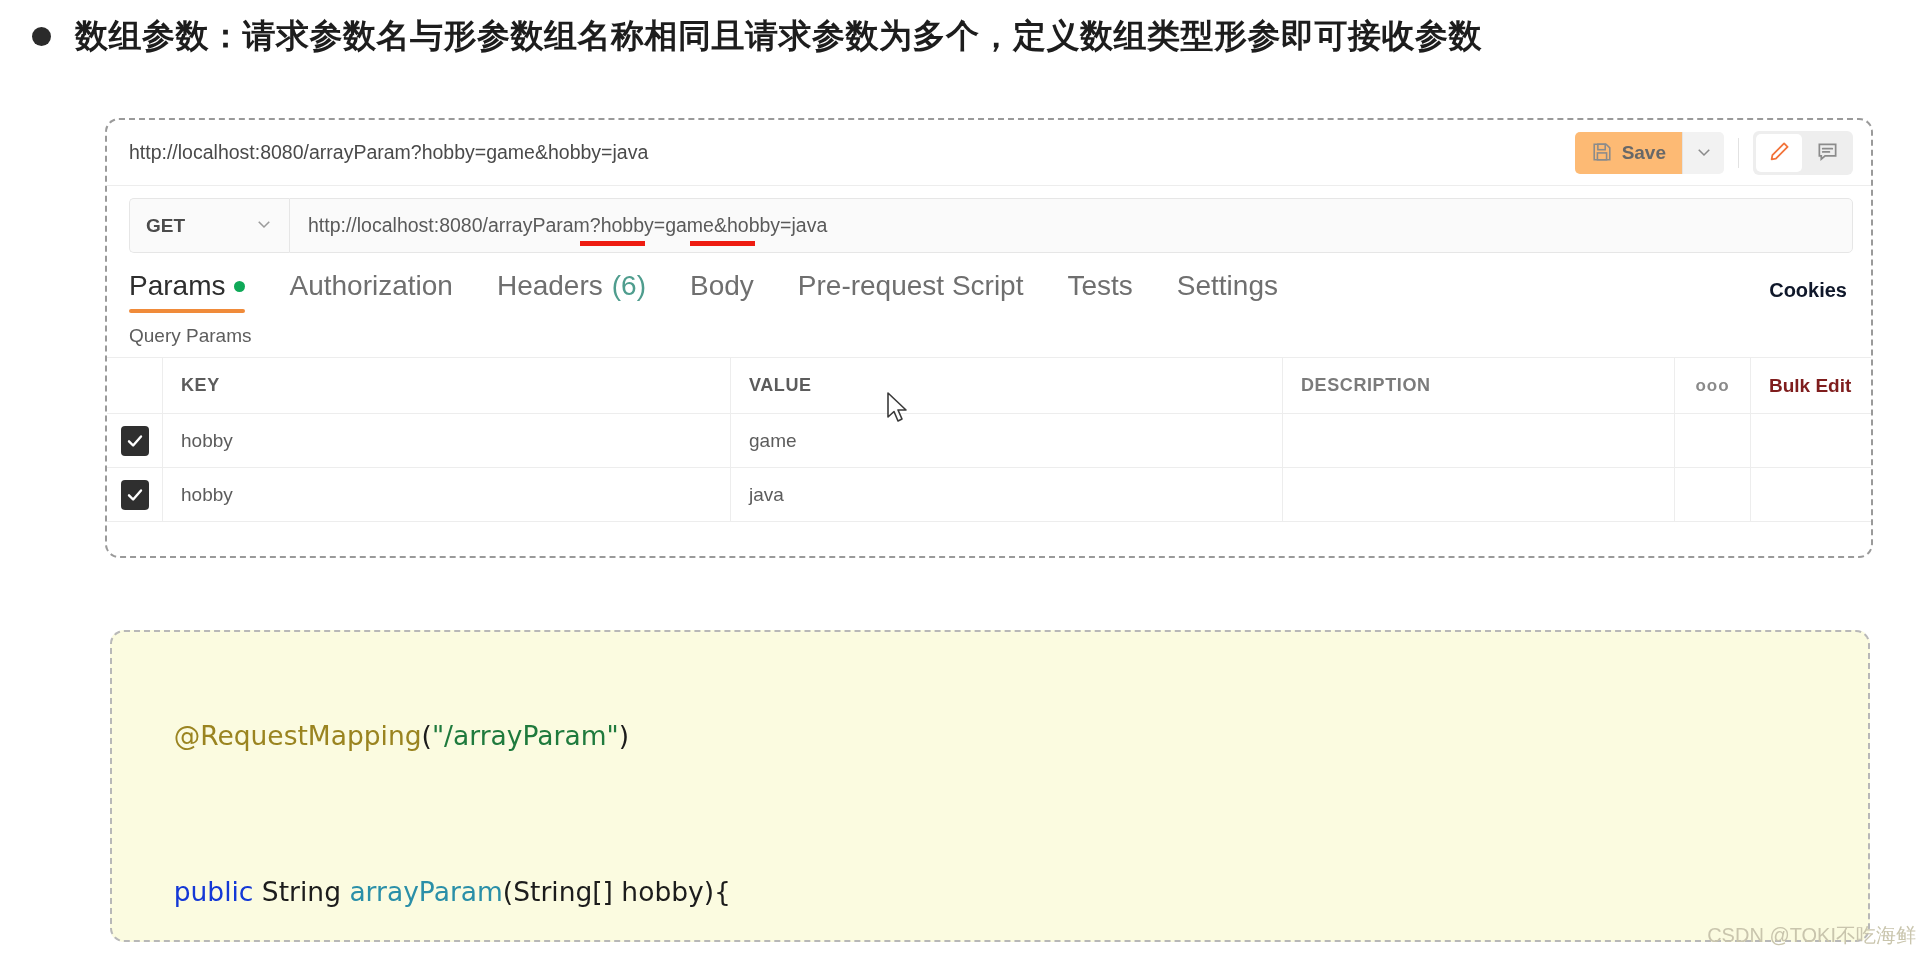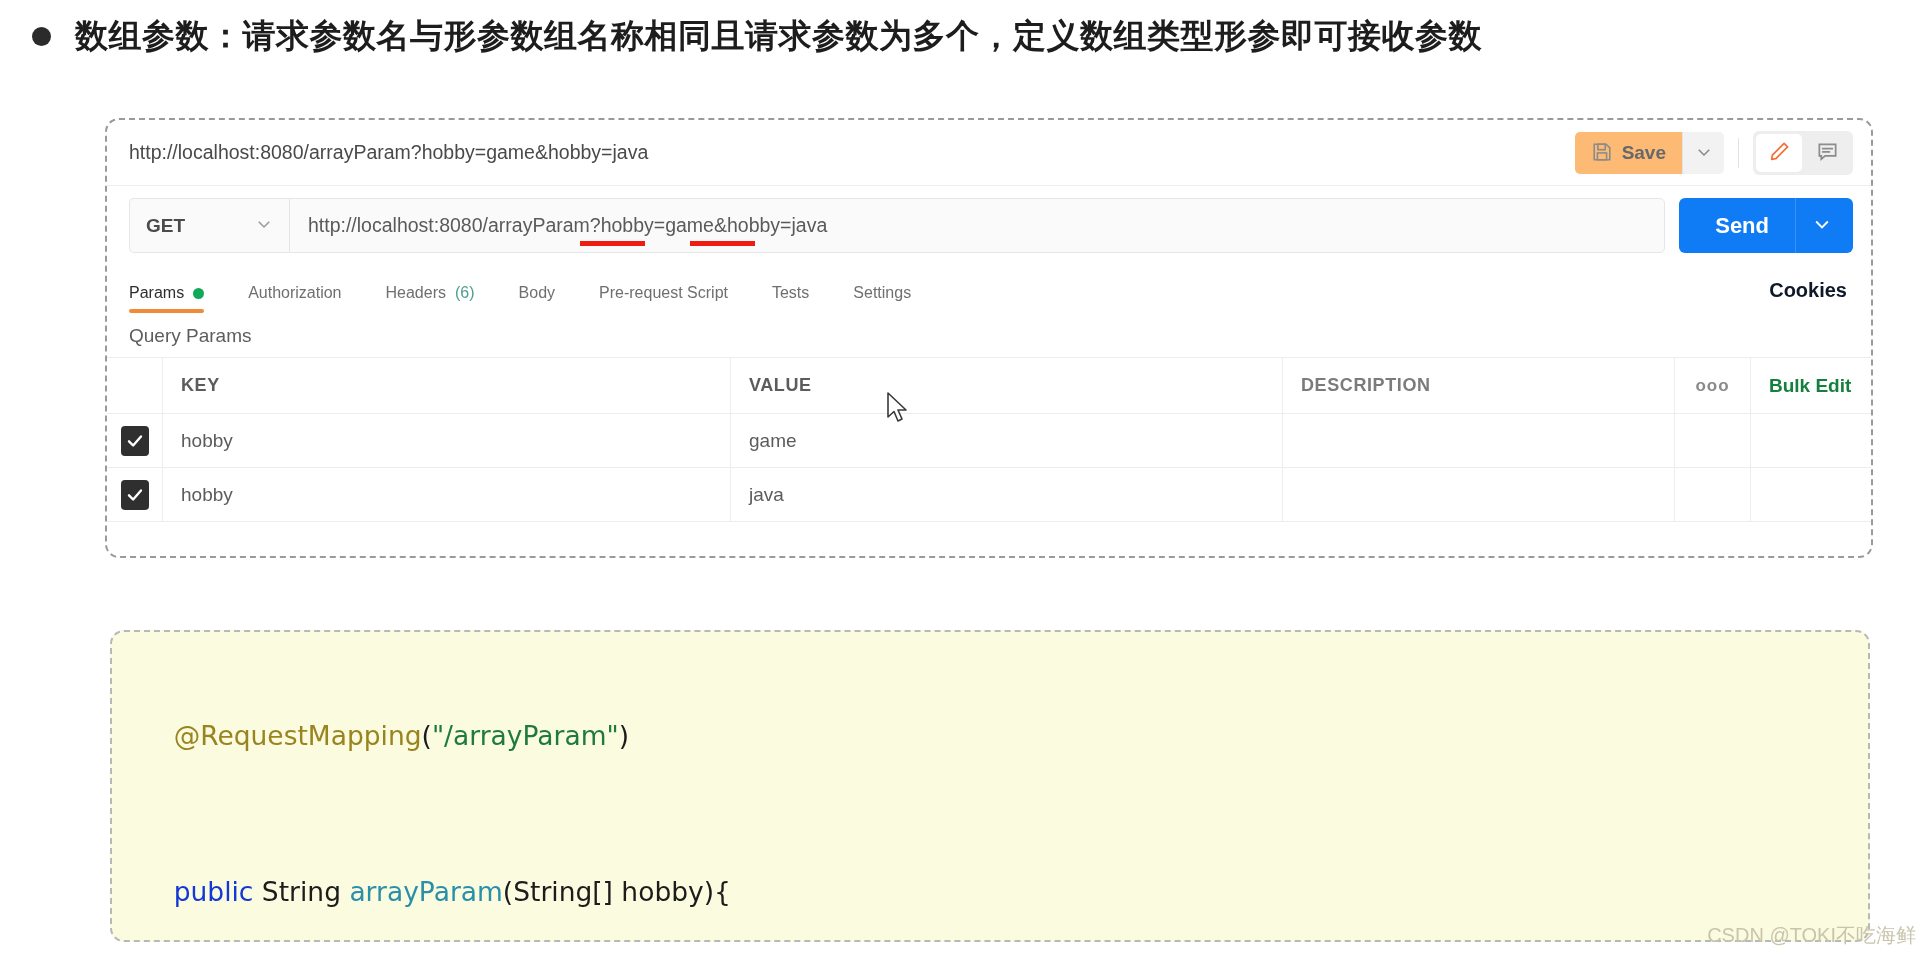--- a/index.html
+++ b/index.html
@@ -207,21 +207,21 @@
   .req-tabs {
     position: relative;
     display: flex;
     align-items: flex-end;
     padding: 8px 22px 0 22px;
     gap: 0;
     height: 50px;
   }
   .req-tab {
     position: relative;
-    font-size: 16px;
+    font-size: 28px;
     color: #6f6f6f;
     padding: 0 22px 11px 22px;
     white-space: nowrap;
     cursor: pointer;
     display: flex;
     align-items: center;
     gap: 9px;
   }
   .req-tab:first-child { padding-left: 0; }
   .req-tab.active { color: #2e2e2e; }
@@ -288,21 +288,21 @@
   .cell.dots  { width: 76px; justify-content: center; }
   .cell.bulk  { width: 120px; border-right: none; }
 
   .ptable-row.header .cell {
     font-size: 18px;
     font-weight: 700;
     color: #7b7b7b;
     letter-spacing: 0.6px;
   }
   .ptable-row.header .cell.bulk {
-    color: #15803d;
+    color: #7f1d1d;
     font-weight: 700;
     letter-spacing: 0;
     font-size: 19px;
     cursor: pointer;
   }
   .dots-glyph {
     font-size: 17px;
     color: #8a8a8a;
     letter-spacing: 1px;
   }
@@ -430,30 +430,20 @@
         </svg>
       </span>
     </div>
 
     <div class="url-input">
       <span class="url-text">http://localhost:8080/arrayParam?hobby=game&amp;hobby=java</span>
       <span class="red-underline" style="left:290px;width:65px;"></span>
       <span class="red-underline" style="left:400px;width:65px;"></span>
     </div>
 
-    <button class="send-btn">
-      <span class="s-label">Send</span>
-      <span class="send-caret">
-        <span>
-          <svg width="20" height="20" viewBox="0 0 24 24" fill="none" stroke="#ffffff" stroke-width="2.2">
-            <polyline points="5,9 12,16 19,9"></polyline>
-          </svg>
-        </span>
-      </span>
-    </button>
   </div>
 
   <div class="req-tabs">
     <div class="req-tab active">
       <span>Params</span>
       <span class="tab-dot"></span>
     </div>
     <div class="req-tab">
       <span>Authorization</span>
     </div>

